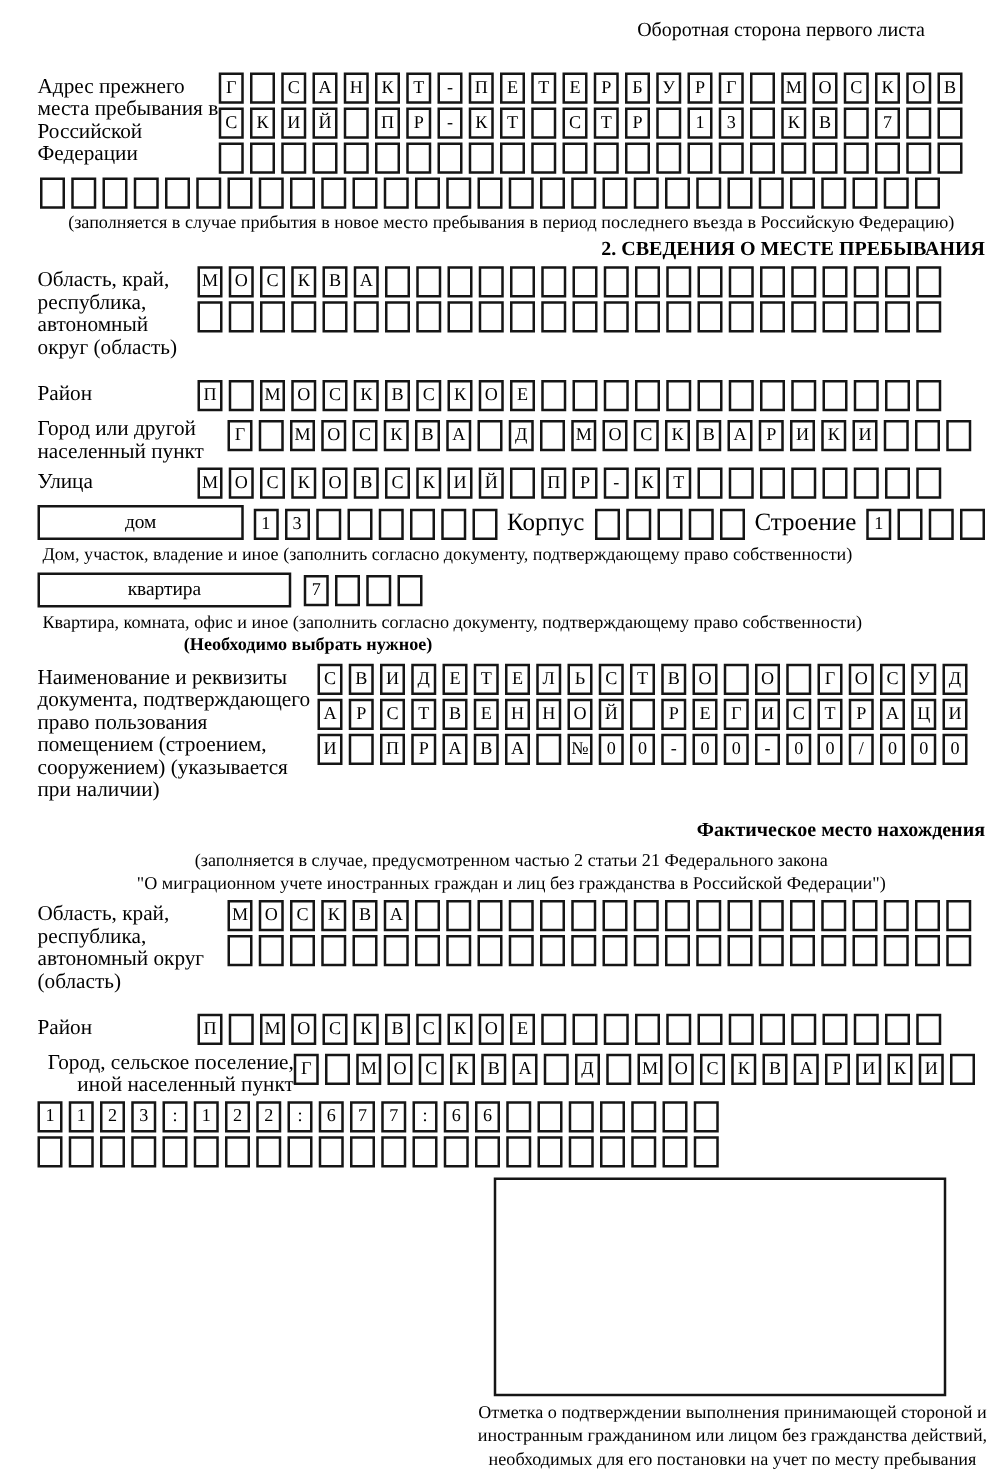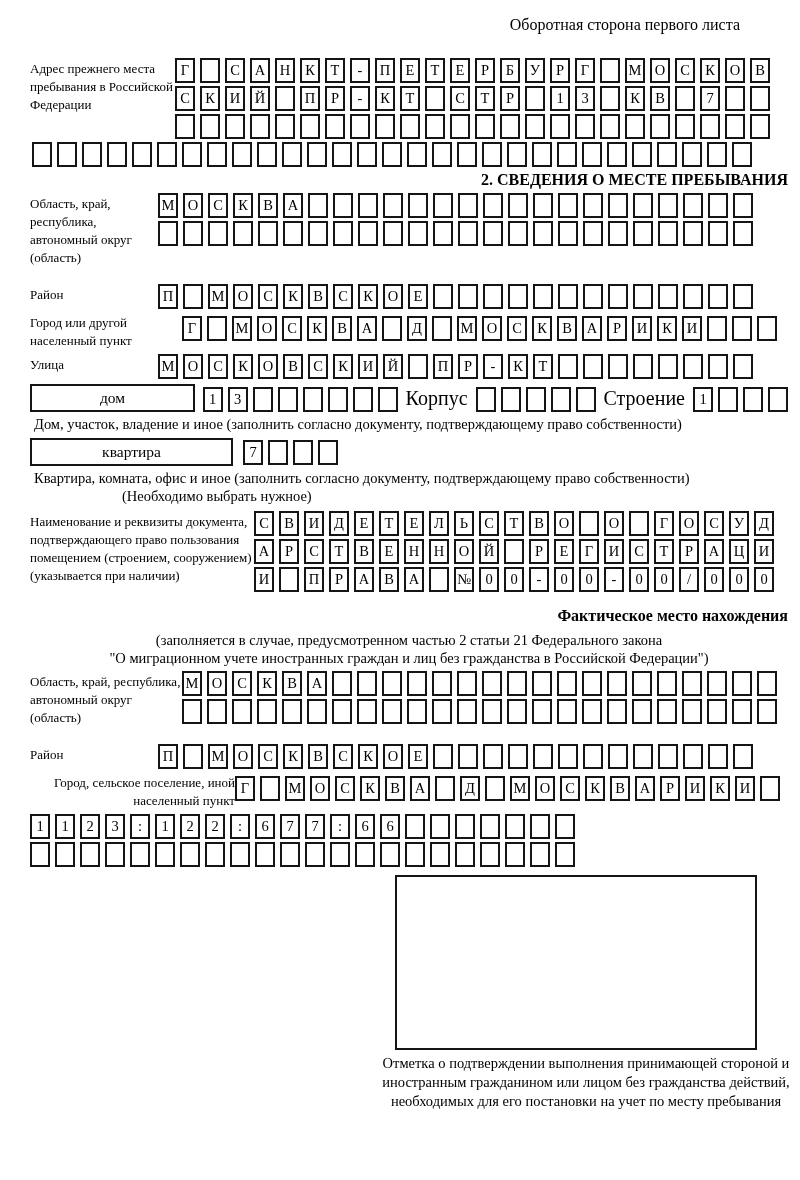--- a/index.html
+++ b/index.html
@@ -3,21 +3,21 @@
 <meta charset="utf-8">
 <style>
   html,body{margin:0;padding:0;background:#fff;}
   body{width:800px;height:1180px;font-family:"Liberation Serif","DejaVu Serif",serif;color:#000;overflow:hidden;}
   .page{position:relative;width:800px;height:1180px;box-sizing:border-box;padding:0 12px 0 30px;}
   .hdr{margin-top:16px;text-align:right;padding-right:48px;font-size:16px;}
   .cells{display:flex;gap:5px;flex:none;}
   .cell{width:20px;height:25px;box-sizing:border-box;border:2px solid #151515;display:flex;align-items:center;justify-content:center;font-size:14.5px;flex:none;background:#fff;}
   .cellcol{display:flex;flex-direction:column;gap:3px;}
   .row{display:flex;align-items:flex-start;margin-bottom:3px;}
-  .label{font-size:13px;line-height:18px;flex:none;padding-top:2px;}
+  .label{font-size:17px;line-height:18px;flex:none;padding-top:2px;}
   .w128{width:128px;} .w145{width:145px;} .w152{width:152px;} .w205{width:205px;text-align:right;} .w224{width:224px;} .w200{width:200px;}
   .center{text-align:center;}
   .note{font-size:14.5px;line-height:18px;}
   .sect-title{font-size:16px;font-weight:bold;text-align:right;}
   .bigcell{min-width:165px;height:28px;box-sizing:border-box;border:2px solid #151515;display:flex;align-items:center;justify-content:center;font-size:15.5px;flex:none;}
   .inline-lbl{font-size:20px;line-height:28px;padding:0 8px;flex:none;}
   .chk{width:22px;height:26px;box-sizing:border-box;border:2px solid #151515;display:flex;align-items:center;justify-content:center;font-size:15px;flex:none;margin:0 10px;}
   .stayrow{display:flex;align-items:center;font-size:15.5px;margin-top:6px;}
   .stamp-box{margin-left:365px;margin-top:8px;width:362px;height:175px;border:2px solid #151515;box-sizing:border-box;}
   .stamp-cap{margin-left:350px;width:412px;margin-top:4px;font-size:14.5px;line-height:19px;text-align:center;}
@@ -137,20 +137,21 @@
       <span class="cell"></span>
       <span class="cell"></span>
       <span class="cell"></span>
       <span class="cell"></span>
       <span class="cell"></span>
       <span class="cell"></span>
       <span class="cell"></span>
       <span class="cell"></span>
       <span class="cell"></span>
     </div>
+  <div class="note center mt2">(заполняется в случае прибытия в новое место пребывания в период последнего въезда в Российскую Федерацию)</div>
 
   <div class="sect-title mt4">2. СВЕДЕНИЯ О МЕСТЕ ПРЕБЫВАНИЯ</div>
 
   <div class="row mt4">
     <div class="label w128">Область, край, республика, автономный округ (область)</div>
     <div class="cellcol">
       <div class="cells">
           <span class="cell">М</span>
           <span class="cell">О</span>
           <span class="cell">С</span>
@@ -332,21 +333,21 @@
     <div style="width:10px;"></div>
     <div class="cells">
         <span class="cell">7</span>
         <span class="cell"></span>
         <span class="cell"></span>
         <span class="cell"></span>
       </div>
   </div>
   <div class="note" style="margin-left:4px;">Квартира, комната, офис и иное (заполнить согласно документу, подтверждающему право собственности)</div>
 
-  <div class="note" style="margin-left:92px;">(Необходимо выбрать нужное)</div>
+  <div class="note" style="margin-left:117px;font-weight:bold;">(Необходимо выбрать нужное)</div>
 
   <div class="row mt6">
     <div class="label w224">Наименование и реквизиты документа, подтверждающего право пользования помещением (строением, сооружением) (указывается при наличии)</div>
     <div class="cellcol">
       <div class="cells">
           <span class="cell">С</span>
           <span class="cell">В</span>
           <span class="cell">И</span>
           <span class="cell">Д</span>
           <span class="cell">Е</span>

